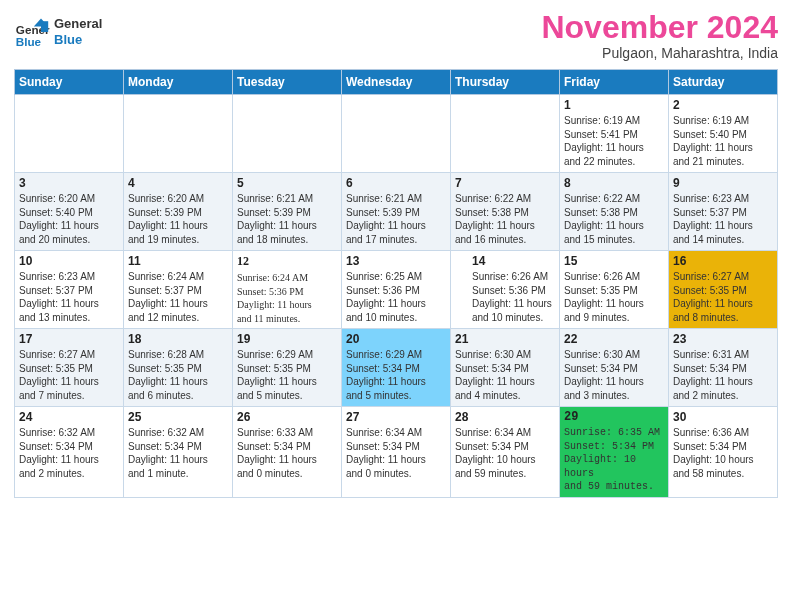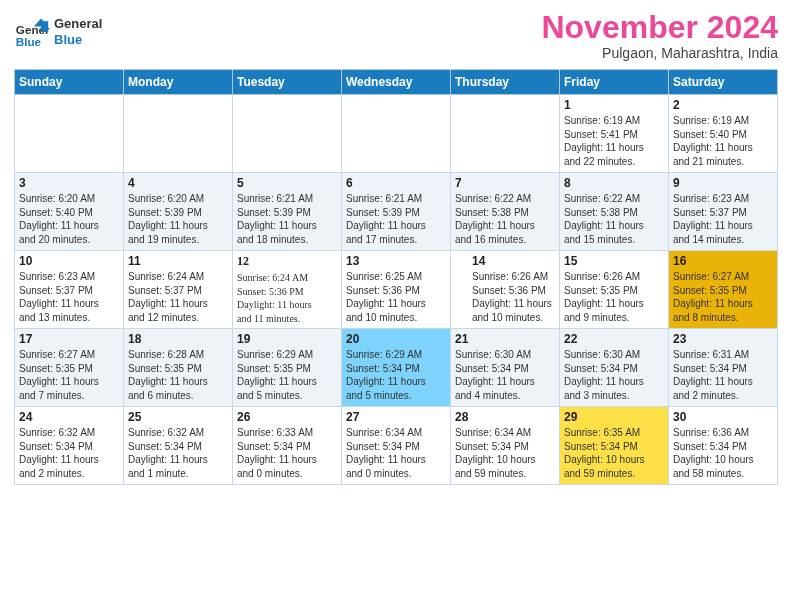--- a/index.html
+++ b/index.html
@@ -326,21 +326,21 @@
 Daylight: 11 hours
 and 0 minutes.</div>
           </td>
           <td style="background: rgb(255, 255, 255);">
             <span class="day-num">28</span>
             <div class="day-info" style="white-space: pre-line;">Sunrise: 6:34 AM
 Sunset: 5:34 PM
 Daylight: 10 hours
 and 59 minutes.</div>
           </td>
-          <td style="background: #fde047;">
+          <td style="background: #22c55e; font-family: Liberation Mono, monospace;">
             <span class="day-num">29</span>
             <div class="day-info" style="white-space: pre-line;">Sunrise: 6:35 AM
 Sunset: 5:34 PM
 Daylight: 10 hours
 and 59 minutes.</div>
           </td>
           <td style="background: rgb(255, 255, 255);">
             <span class="day-num">30</span>
             <div class="day-info" style="white-space: pre-line;">Sunrise: 6:36 AM
 Sunset: 5:34 PM

